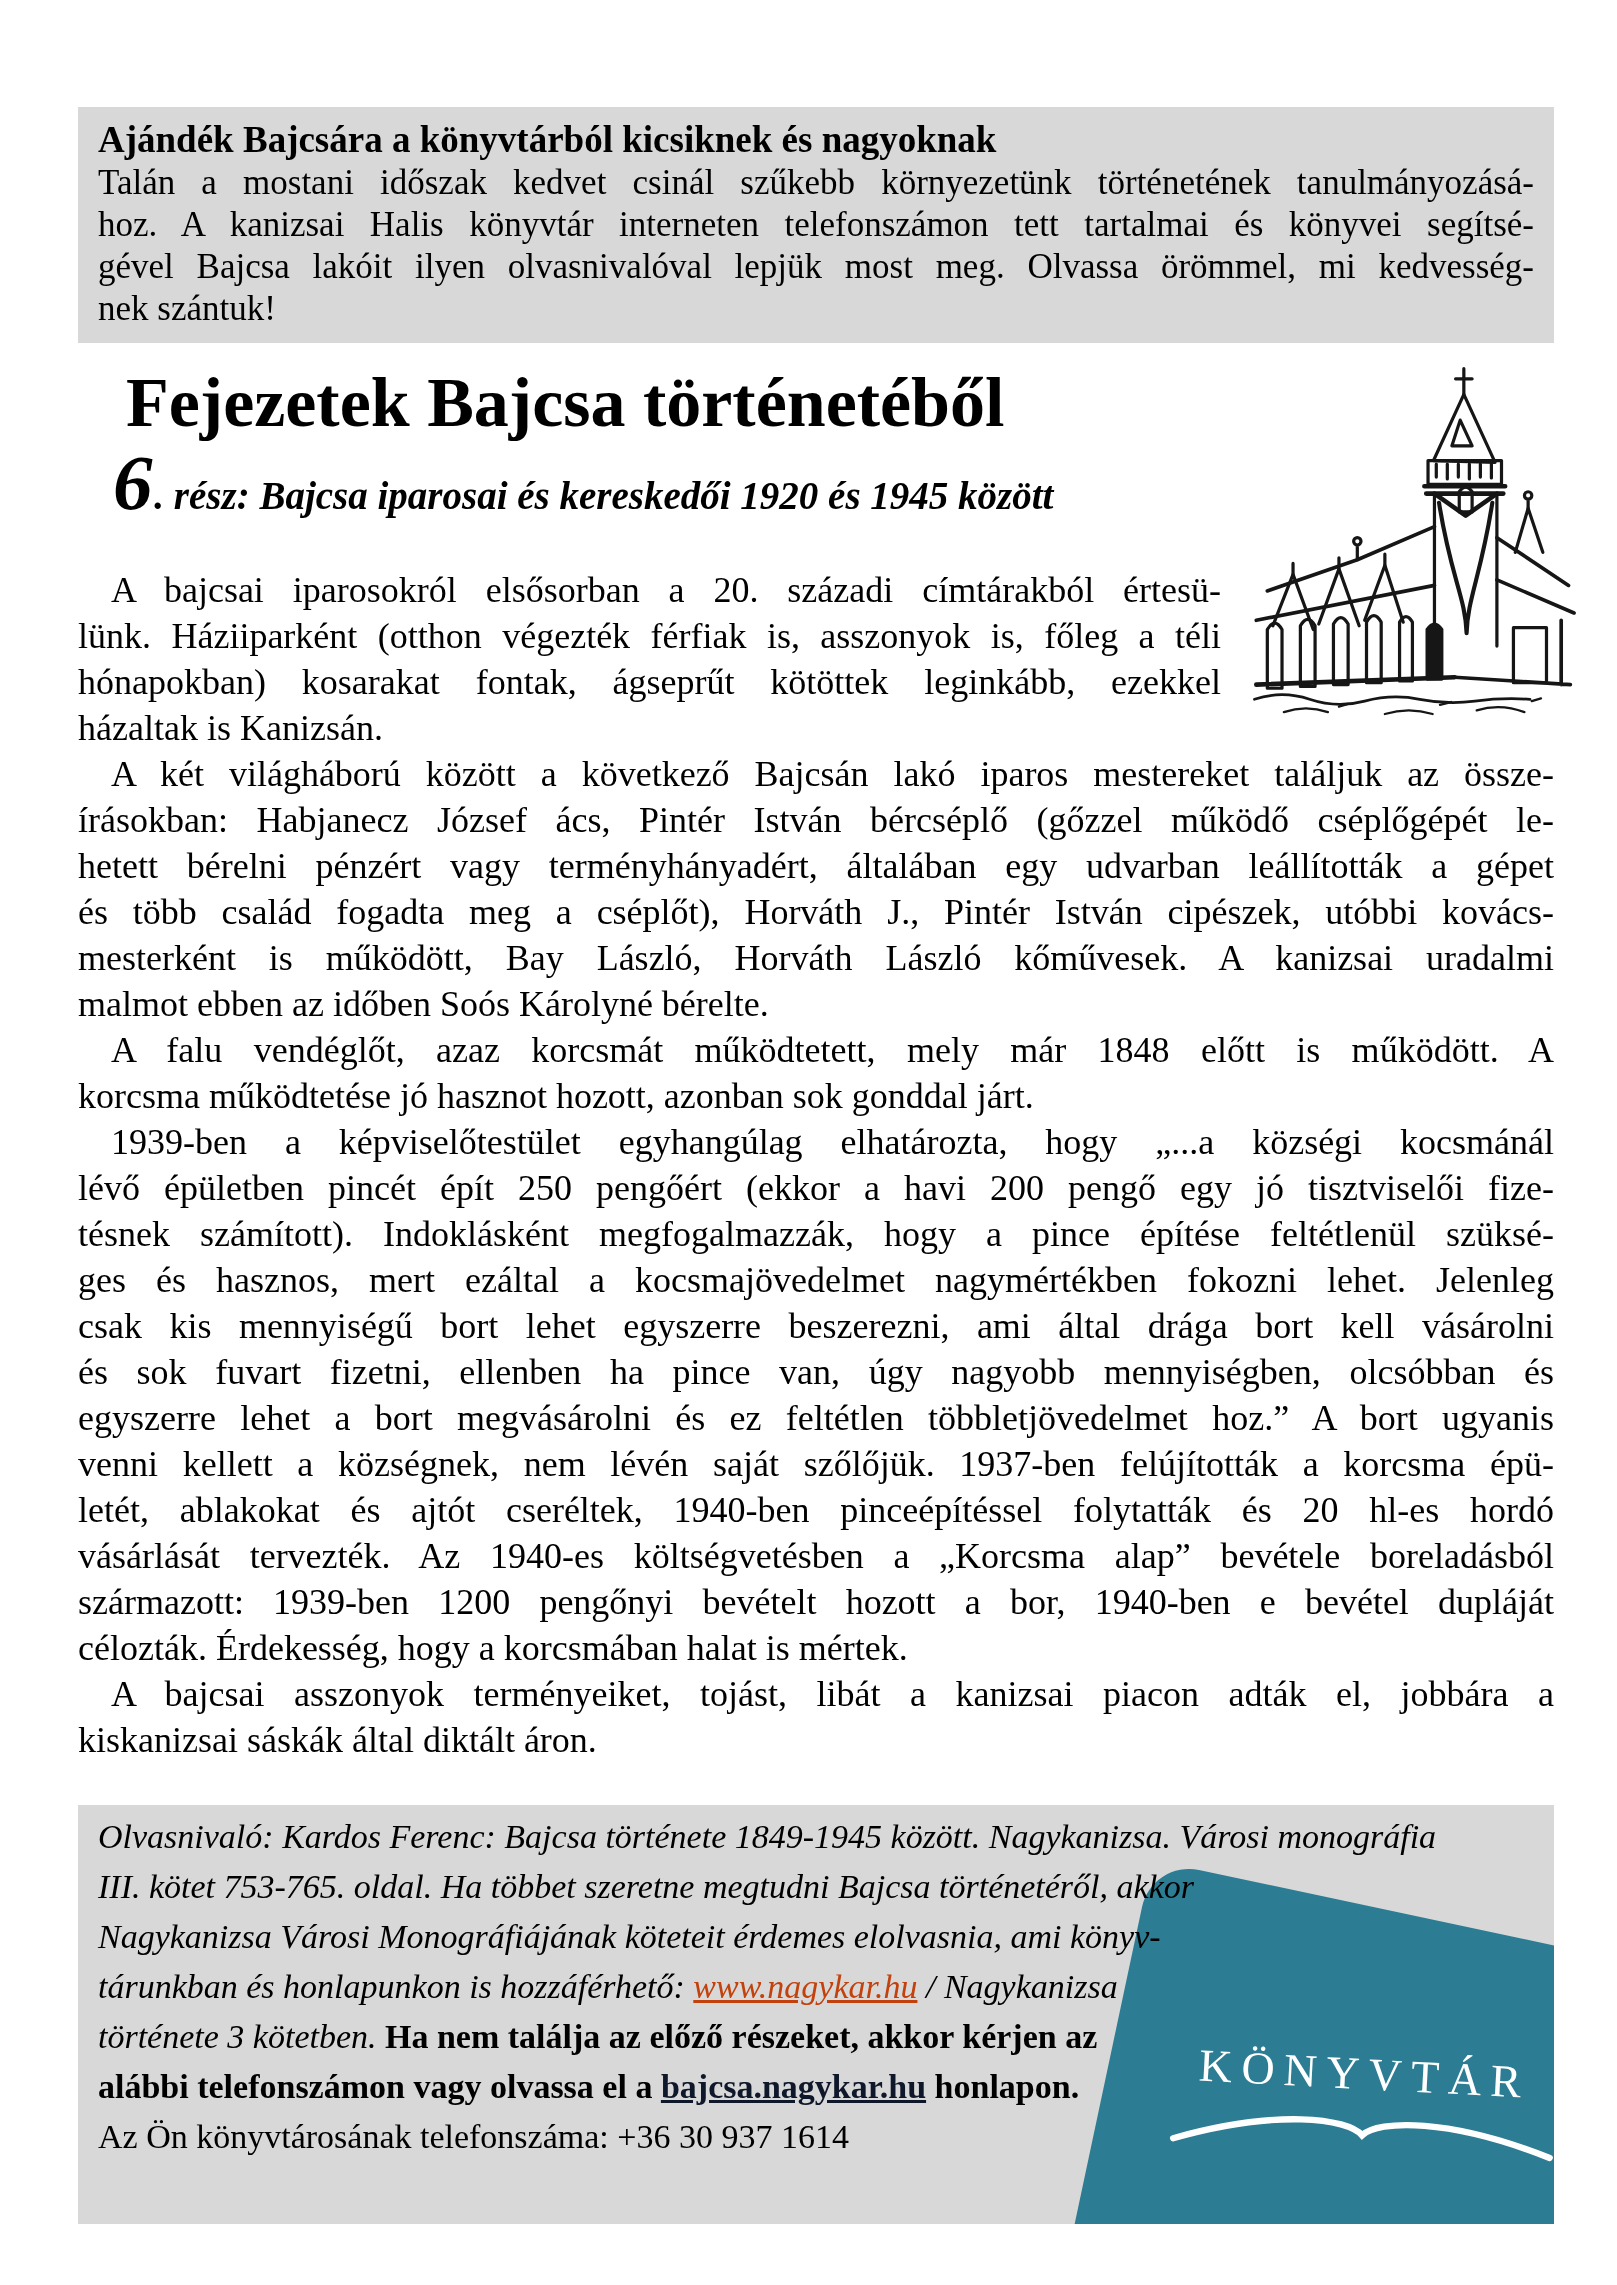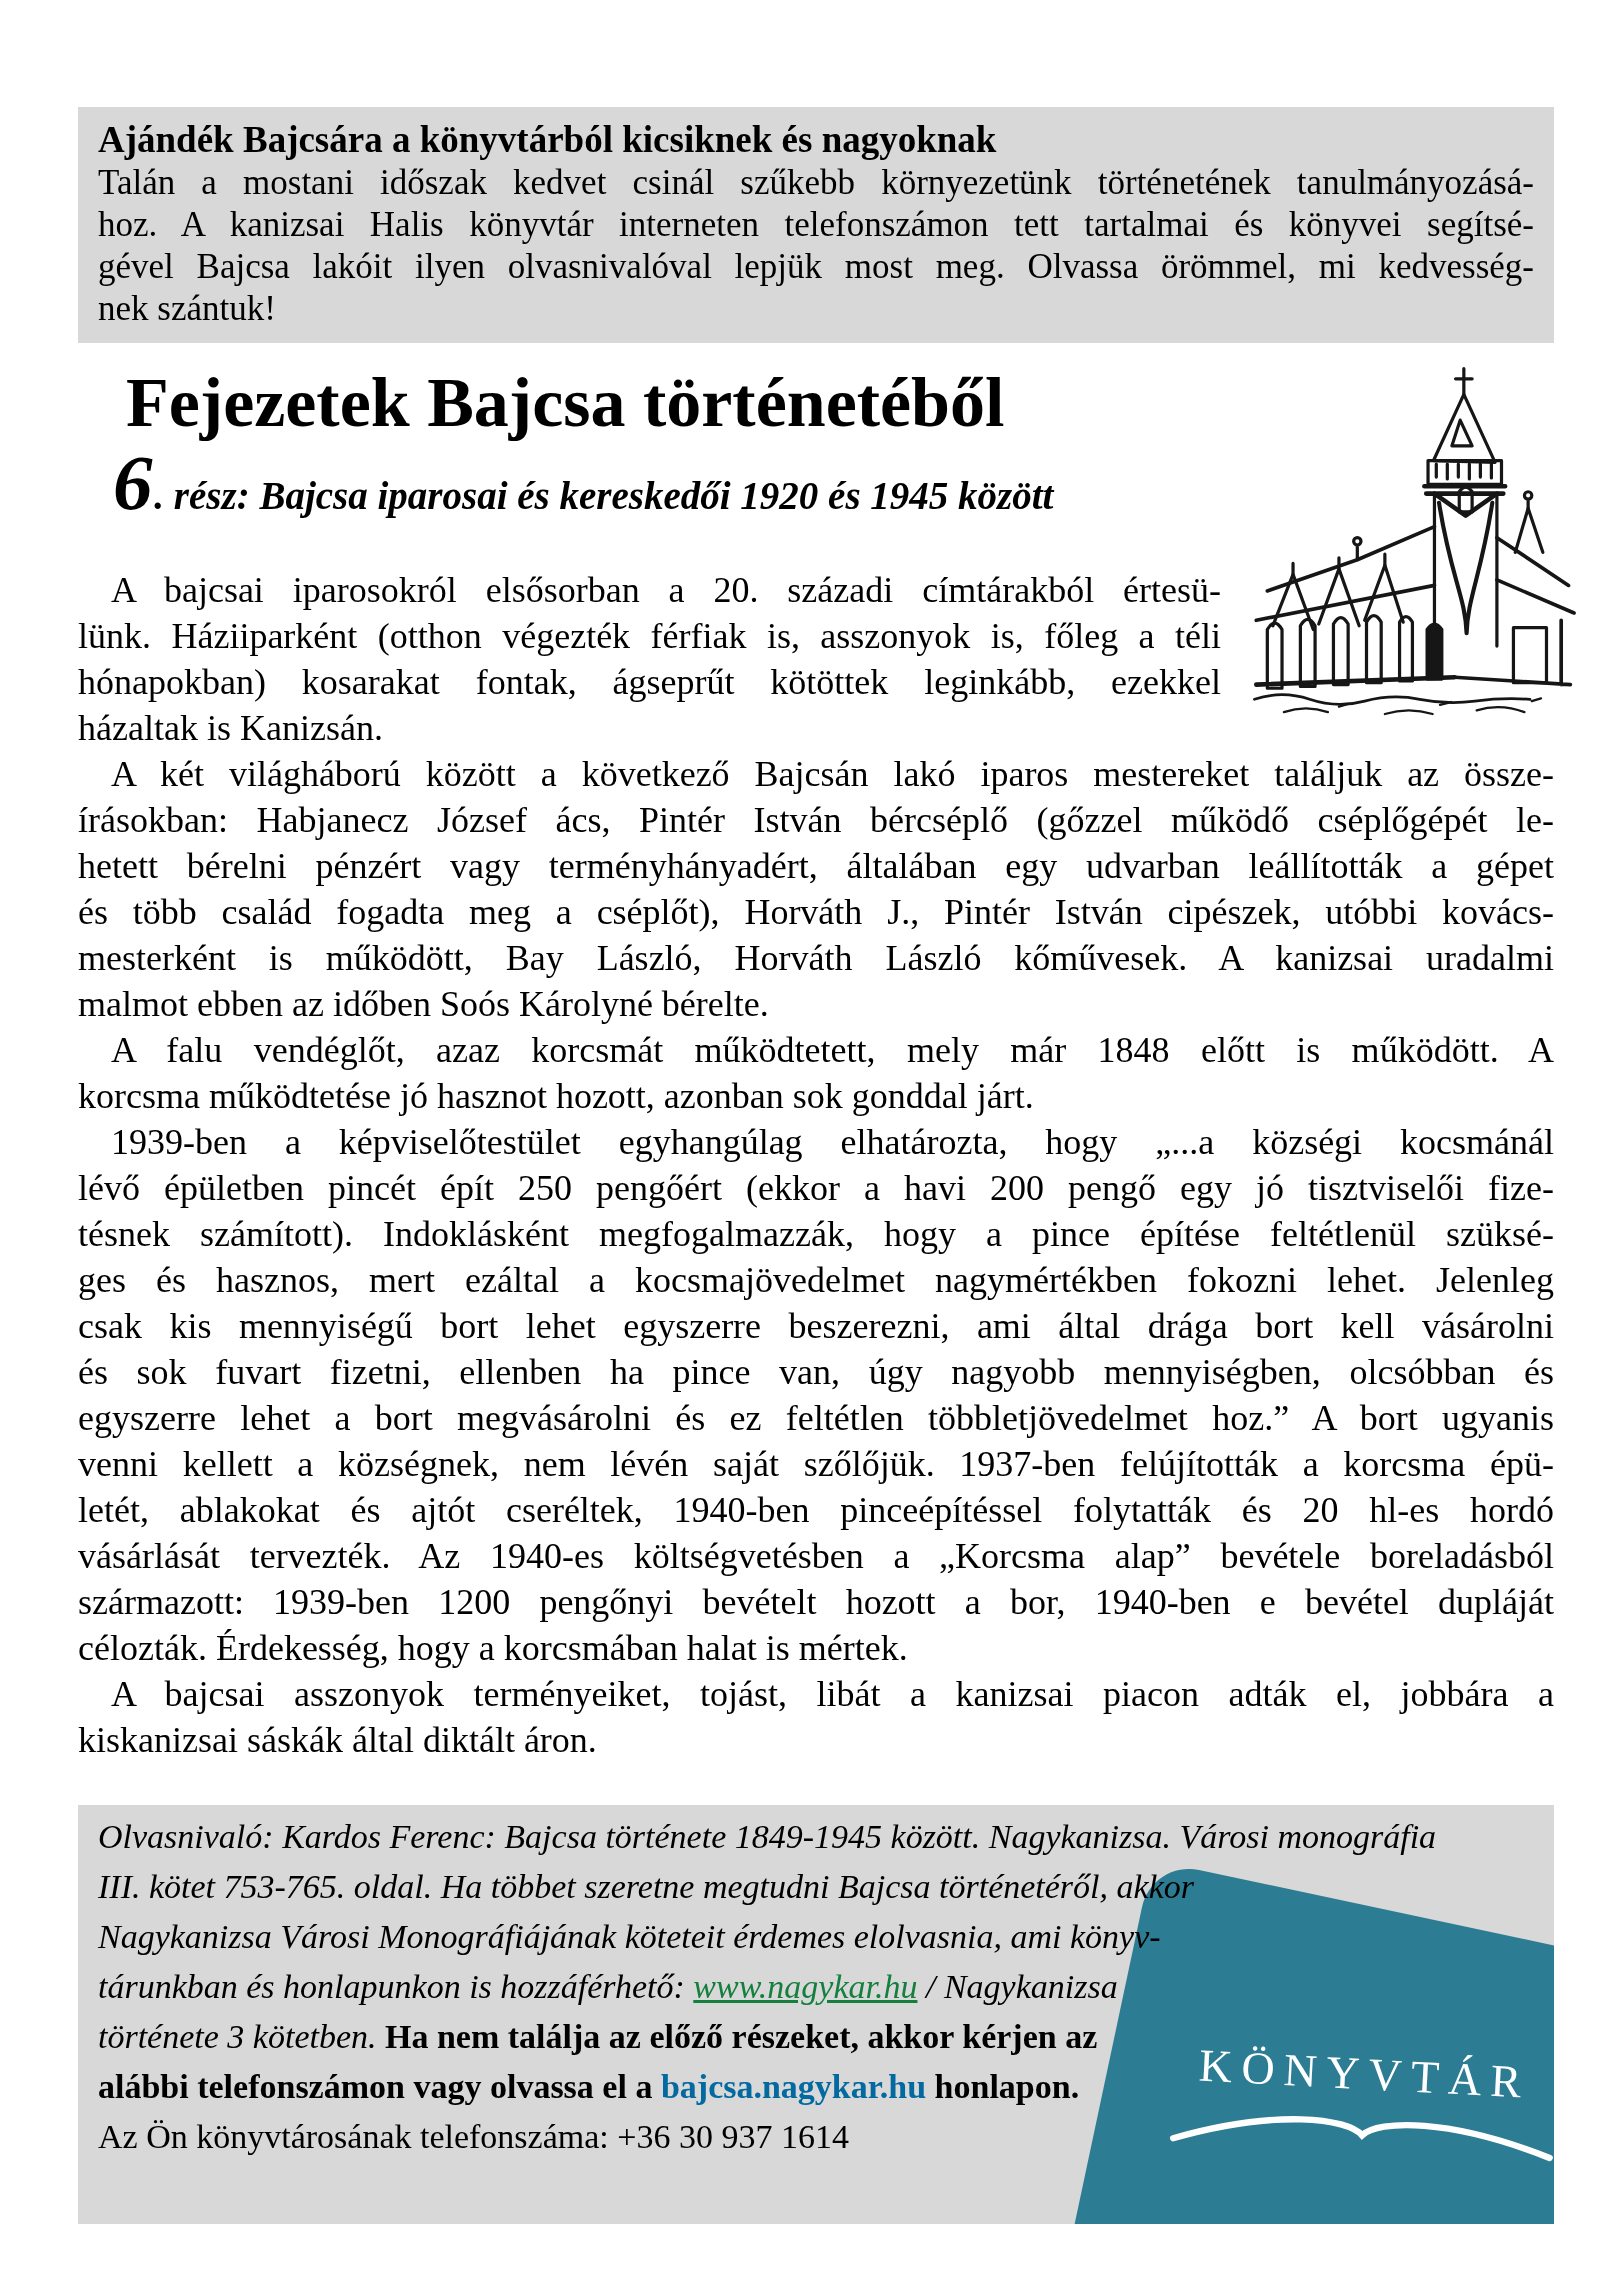--- a/index.html
+++ b/index.html
@@ -23,22 +23,22 @@
   .body-text{margin-top:22px;font-size:36px;line-height:46px;}
   .para{margin:0;}
   .para-narrow{width:1143px;margin-top:40px;}
   .church{position:absolute;top:354px;left:1247px;width:329px;height:371px;}
   .footer-box{margin-top:42px;height:419px;box-sizing:border-box;padding:7.3px 20px;
     position:relative;overflow:hidden;}
   .f-line{font-size:34px;line-height:50px;font-style:italic;position:relative;z-index:2;}
   .f-line .b{font-style:normal;font-weight:bold;}
   .f-line.plain{font-style:normal;}
   .f-line.boldline{font-style:normal;font-weight:bold;}
-  .link-blue{color:#15803d;text-decoration:underline;cursor:pointer;}
-  .link-dark{color:#0369a1;font-weight:bold;cursor:pointer;text-align:right;}
+  .link-blue{color:#c2410c;text-decoration:underline;cursor:pointer;}
+  .link-dark{color:#0f172a;font-weight:bold;text-decoration:underline;cursor:pointer;text-align:right;}
   .library-logo{
     position:absolute;top:55px;left:1074px;width:514px;height:441px;
     background:#2c7d93;border-radius:48px;transform:rotate(12deg);transform-origin:0 0;
     z-index:1;
   }
   .logo-inner{
     position:absolute;top:138px;left:0;width:100%;text-align:center;
     transform:rotate(-9deg);
   }
   .logo-word{color:#ffffff;font-size:46px;letter-spacing:9.2px;font-family:"Liberation Serif",serif;}

